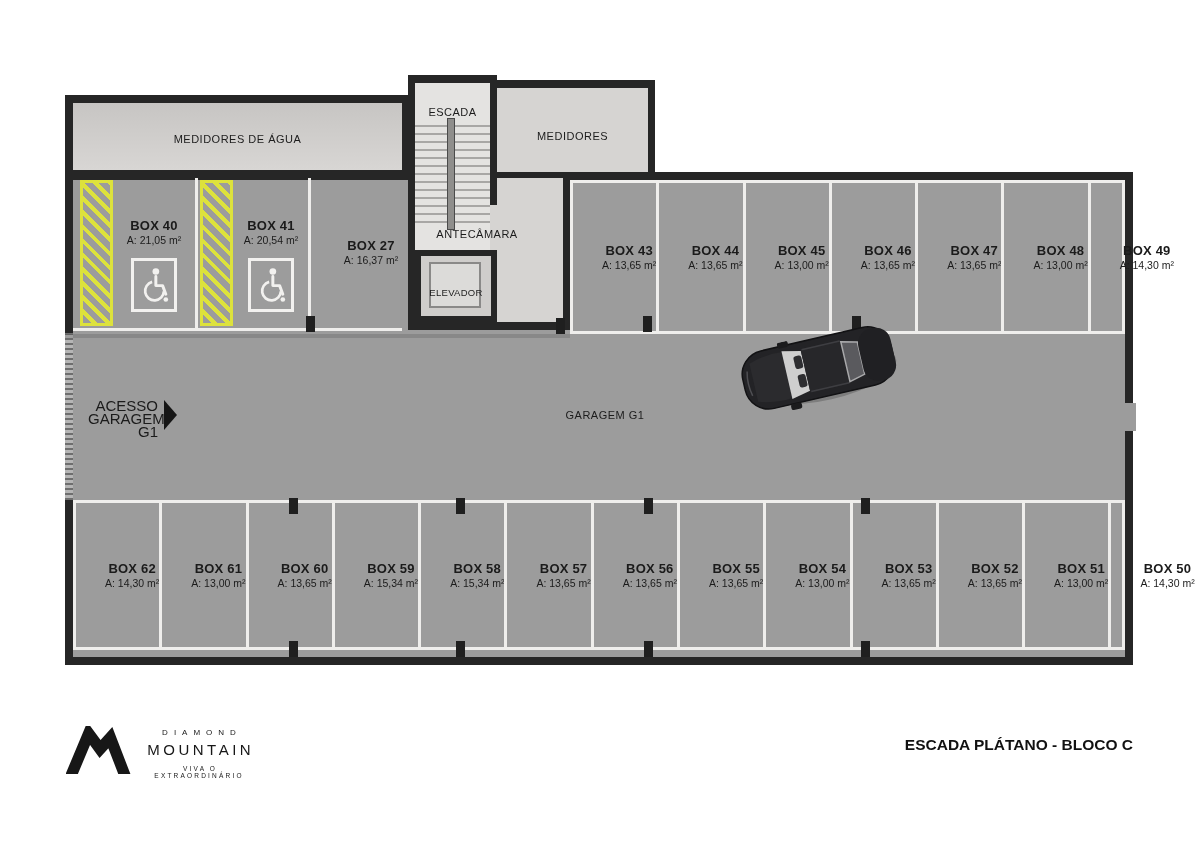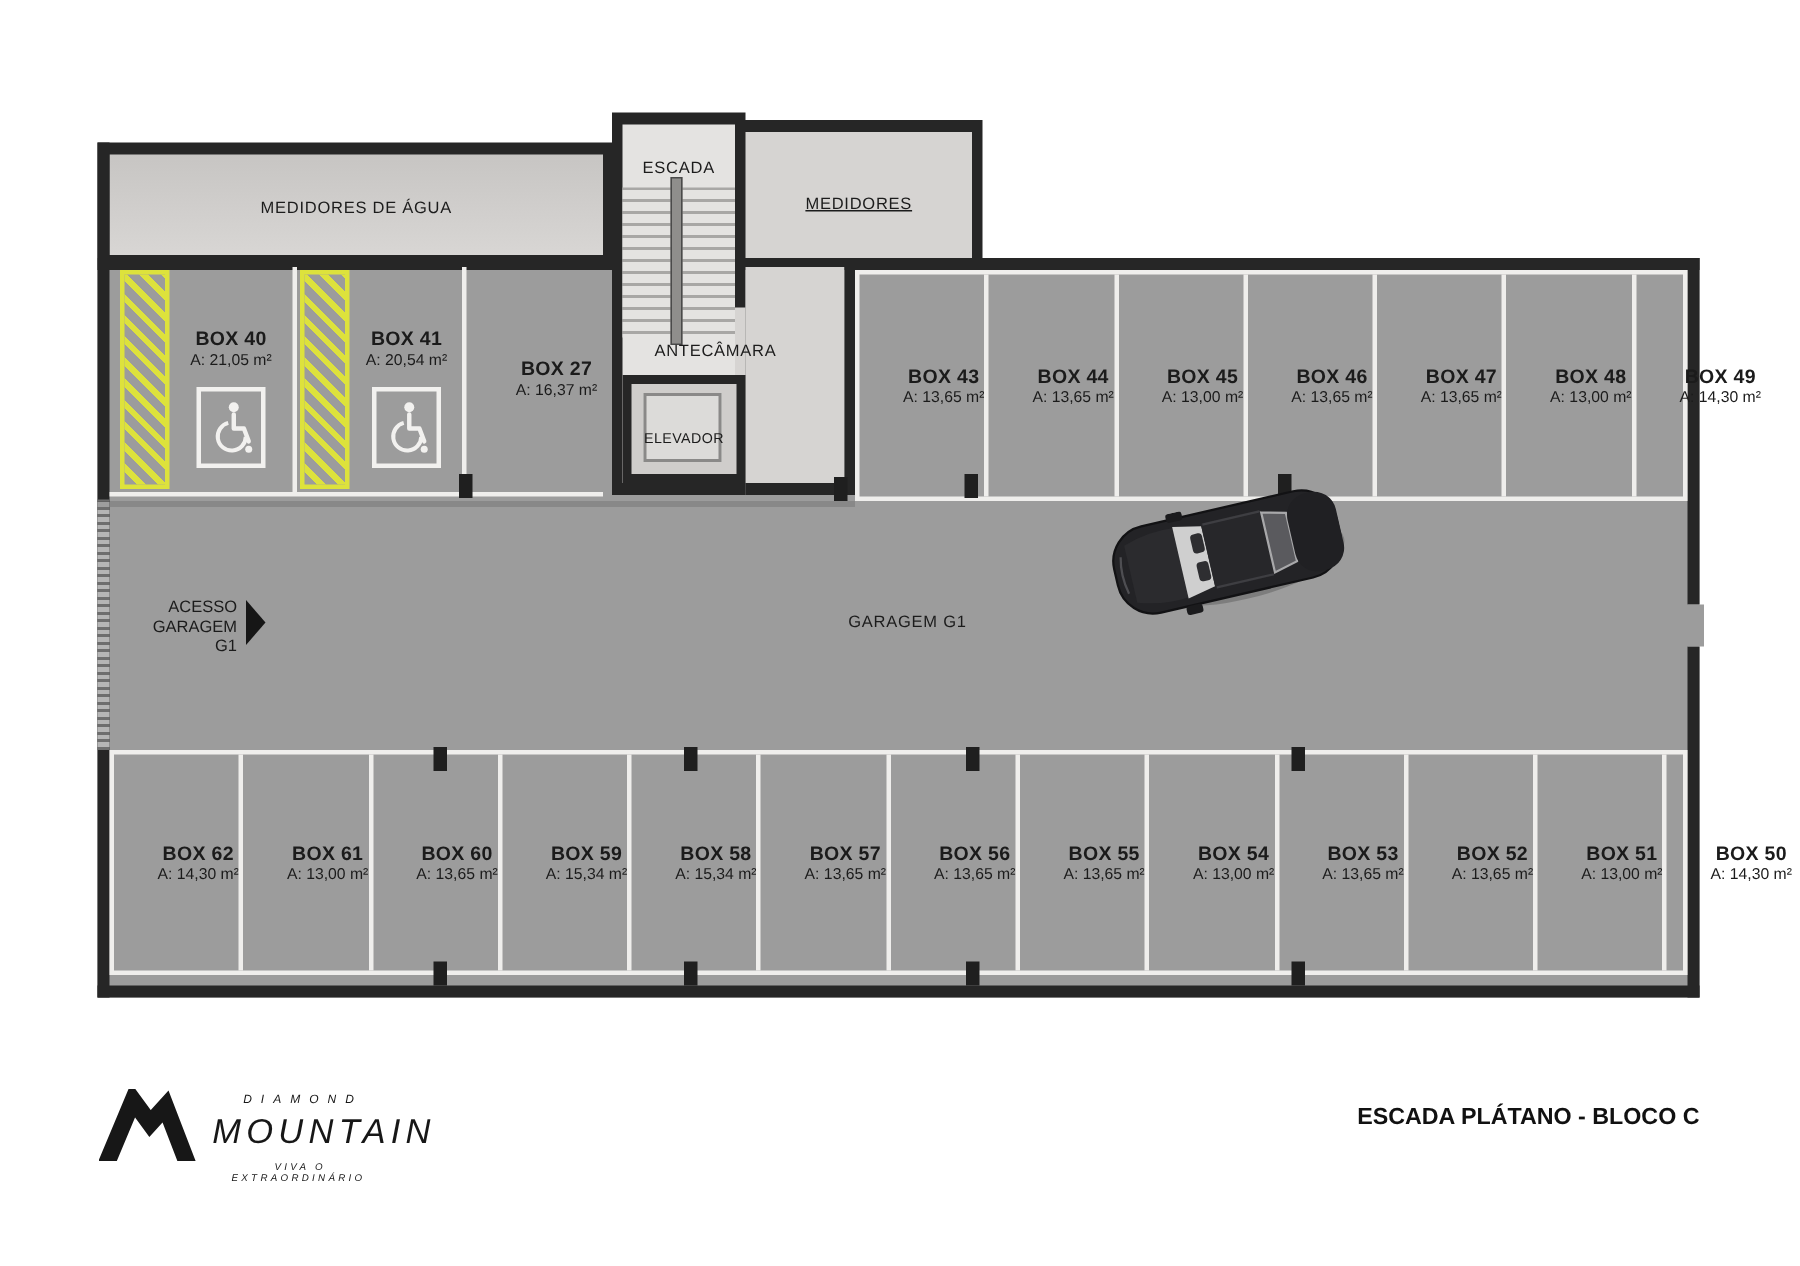--- a/index.html
+++ b/index.html
@@ -72,37 +72,37 @@
              display:flex; align-items:center; justify-content:center; }
 
   
   .pillar { background:#1f1f1f; width:9px; height:16px; }
   .front-shadow { left:65px; top:334px; width:505px; height:4px; background:rgba(30,30,30,.15); }
 
   
   .plan-lbl { font-size:11px; letter-spacing:.5px; text-align:center; color:#1c1c1c; white-space:nowrap; }
   .lbl-water  { left:73px;  top:133px; width:329px; }
   .lbl-escada { left:408px; top:106px; width:89px; }
-  .lbl-meters { left:497px; top:130px; width:151px;text-decoration:underline; }
+  .lbl-meters { left:497px; top:130px; width:151px; }
   .lbl-ante   { left:408px; top:228px; width:138px; }
   .lbl-elev   { left:415px; top:287px; width:82px; font-size:9.5px; letter-spacing:.3px; }
   .lbl-gar    { left:540px; top:409px; width:130px; }
-  .access     { left:88px; top:399px; width:70px; text-align:right; font-size:11px; line-height:13px; }
+  .access     { left:88px; top:399px; width:70px; text-align:right; font-size:15px; line-height:13px; }
   .access-arrow { left:164px; top:400px; width:0; height:0;
                   border-top:15px solid transparent; border-bottom:15px solid transparent;
                   border-left:13px solid #161616; }
 
   
   .car-wrap { left:742px; top:334px; width:158px; height:84px; transform:rotate(-13deg); }
 
   
   .logo-icon { left:66px; top:726px; width:66px; height:48px; }
-  .logo-text { left:138px; top:728px; width:122px; text-align:center; color:#171717;font-style:italic; }
+  .logo-text { left:138px; top:728px; width:122px; text-align:center; color:#171717; }
   .logo-top  { font-size:8px; letter-spacing:6px; text-indent:6px; }
-  .logo-name { font-size:23px; letter-spacing:3.5px; text-indent:3.5px; margin-top:4px; font-weight:400; }
+  .logo-name { font-size:15px; letter-spacing:3.5px; text-indent:3.5px; margin-top:4px; font-weight:400; }
   .logo-tag  { font-size:6.5px; letter-spacing:2.2px; text-indent:2.2px; margin-top:7px; }
   .sheet-title { left:830px; top:736px; width:303px; text-align:right;
                  font-size:15.5px; font-weight:700; line-height:18px; color:#111; }
 </style>
 </head>
 <body>
 
 <div class="sheet">
 
   <div class="abs floor-main"></div>

